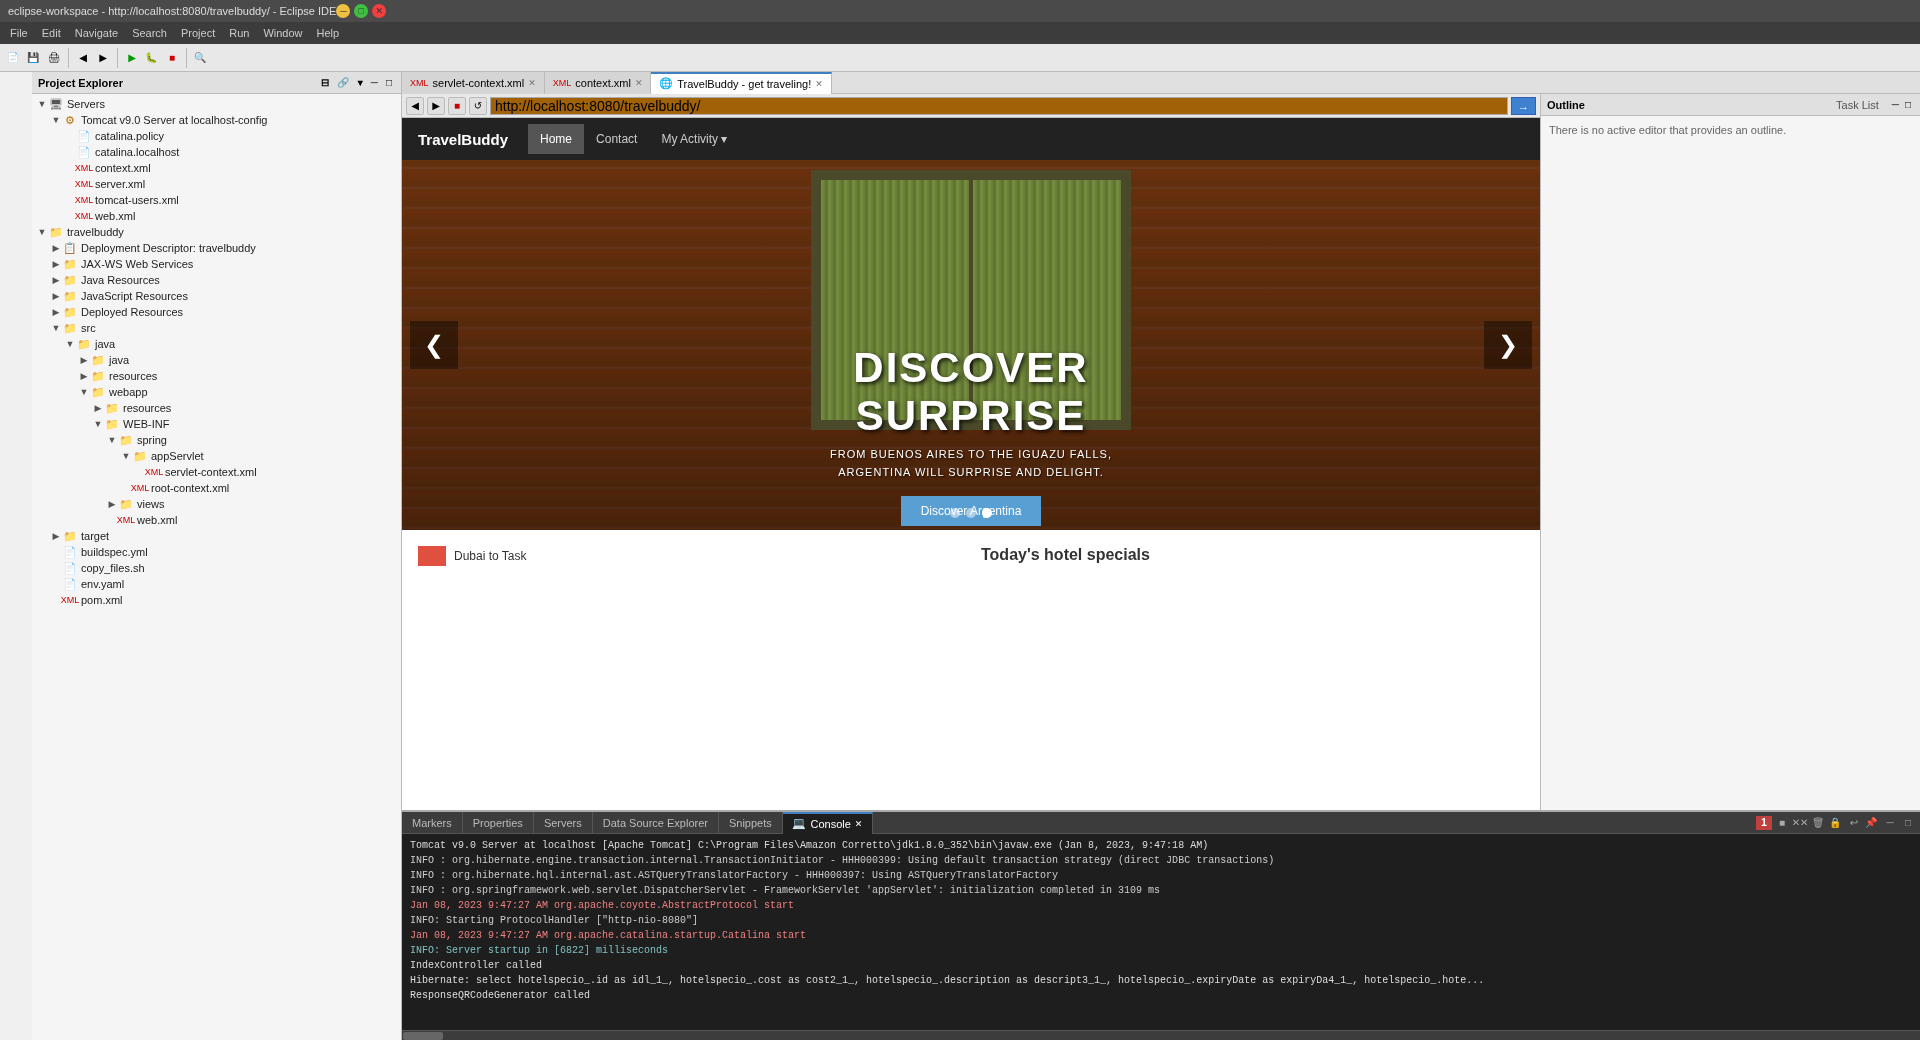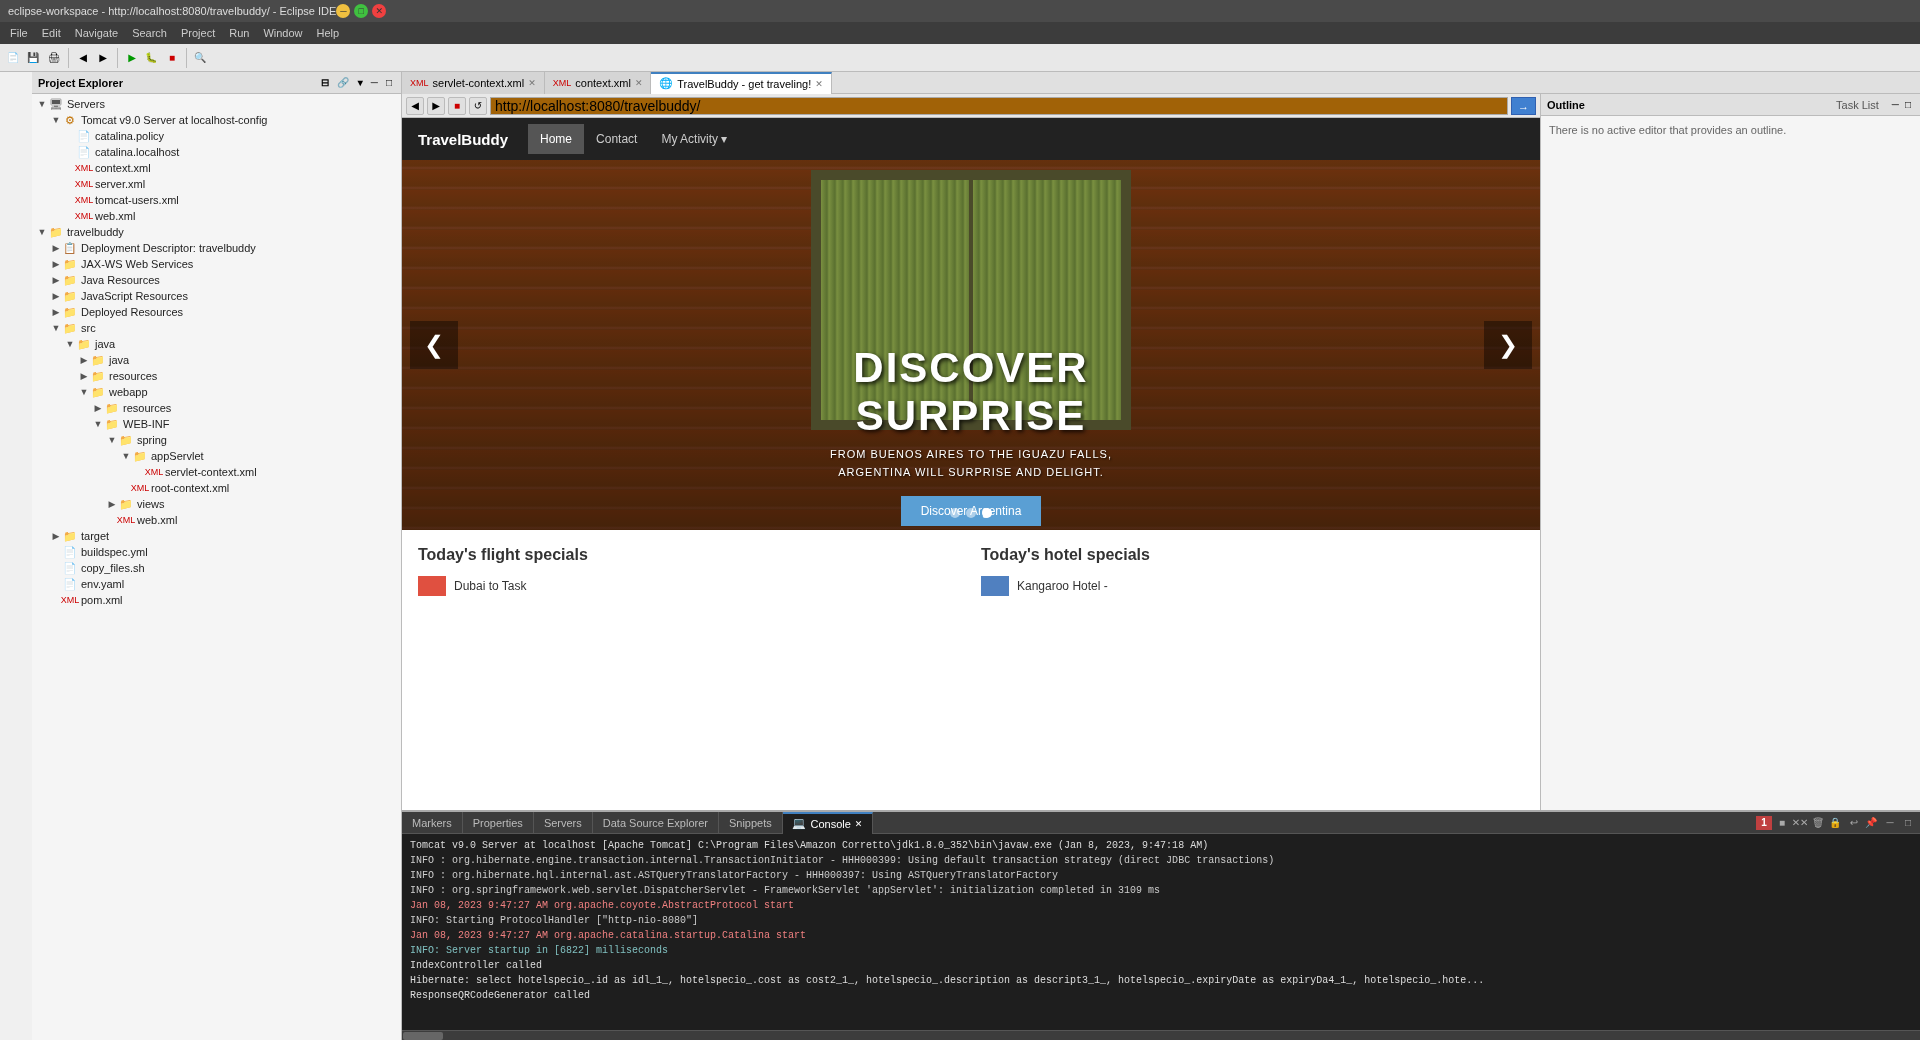--- a/index.html
+++ b/index.html
@@ -613,32 +613,27 @@
               <button class="slider-next">❯</button>
               <div class="slider-dots">
                 <div class="slider-dot"></div>
                 <div class="slider-dot"></div>
                 <div class="slider-dot active"></div>
               </div>
             </div>
 
             <div id="specials-section">
               <div class="specials-col">
-                <div class="specials-title">Today's flight specials</div>
                 <div class="special-item">
                   <div class="special-color" style="background:#e05040"></div>
                   <span class="special-name">Dubai to Task</span>
                 </div>
               </div>
               <div class="specials-col">
                 <div class="specials-title">Today's hotel specials</div>
-                <div class="special-item">
-                  <div class="special-color" style="background:#5080c0"></div>
-                  <span class="special-name">Kangaroo Hotel -</span>
-                </div>
               </div>
             </div>
           </div>
         </div>
       </div>
 
       <div id="outline-panel">
         <div id="outline-header">
           <span>Outline</span>
           <span style="flex:1"></span>

